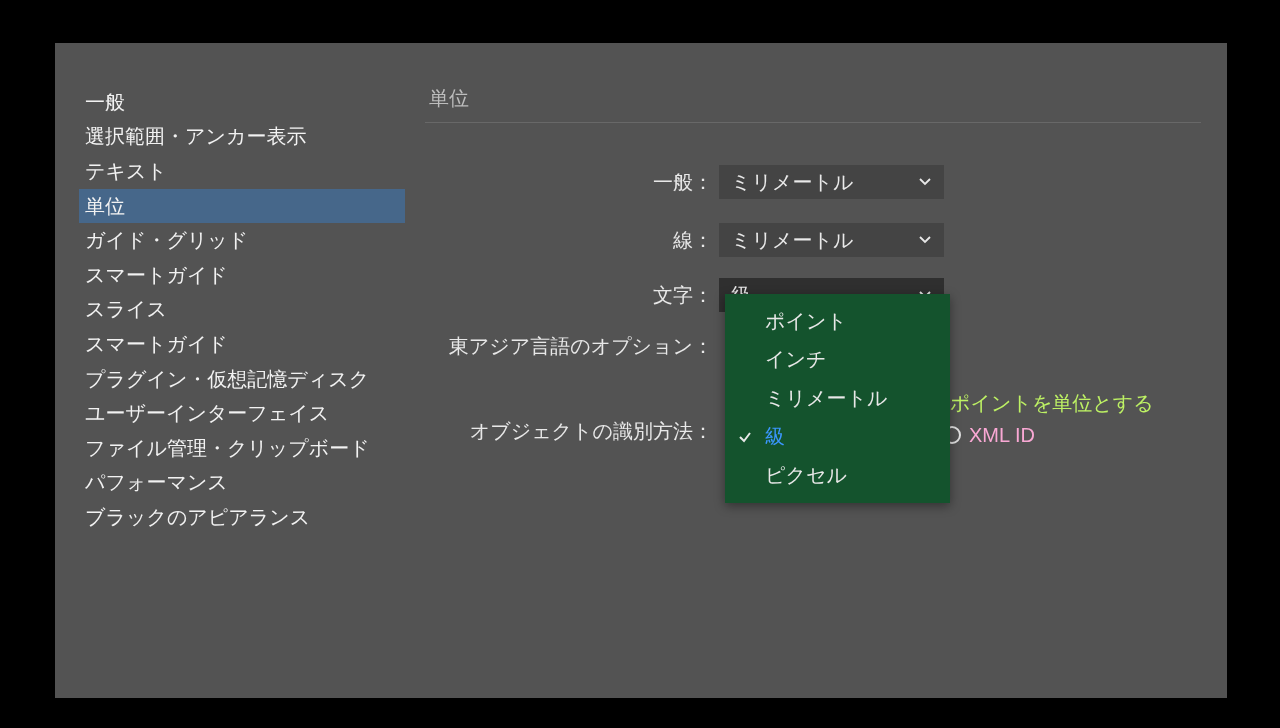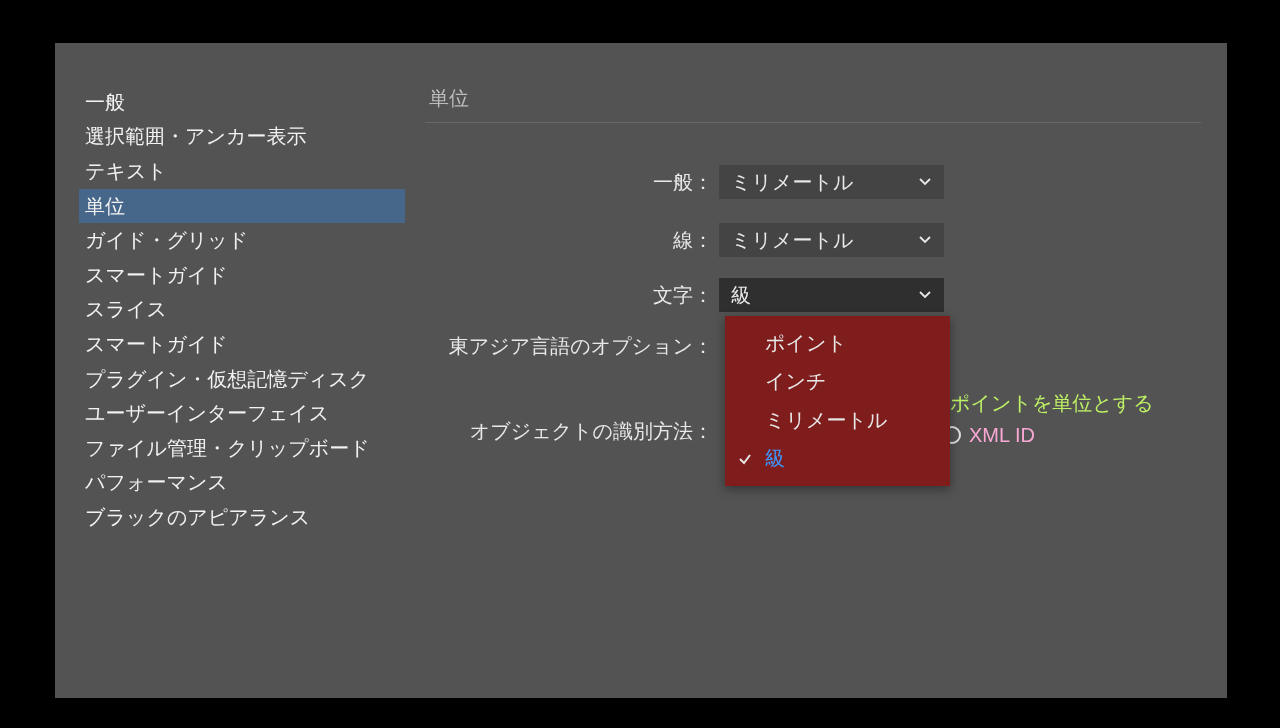--- a/index.html
+++ b/index.html
@@ -85,23 +85,23 @@
     width: 14px;
     height: 14px;
     display: inline-flex;
     align-items: center;
     justify-content: center;
   }
   .chevron svg { display: block; }
   .dropdown {
     position: absolute;
     left: 300px;
-    top: 38px;
+    top: 16px;
     width: 225px;
-    background: #7f1d1d;
+    background: #14532d;
     box-shadow: 0 3px 10px rgba(0,0,0,0.4);
     z-index: 10;
     padding: 8px 0;
   }
   .dropdown-item {
     height: 38.5px;
     display: flex;
     align-items: center;
     font-size: 20px;
     padding-left: 40px;
@@ -253,20 +253,23 @@
             <span>ミリメートル</span>
           </div>
           <div class="dropdown-item selected">
             <span class="check">
               <svg width="14" height="14" viewBox="0 0 14 14">
                   <path d="M2 7 L6 11 L12 3" stroke="#e8e8e8" stroke-width="2" fill="none"></path>
                 </svg>
             </span>
             <span>級</span>
           </div>
+          <div class="dropdown-item">
+            <span>ピクセル</span>
+          </div>
         </div>
       </div>
 
       <div class="form-row" style="margin-bottom:58px;">
         <div class="form-label">東アジア言語のオプション：</div>
       </div>
 
       <div class="note-row">
         <span>ポイントを単位とする</span>
       </div>

